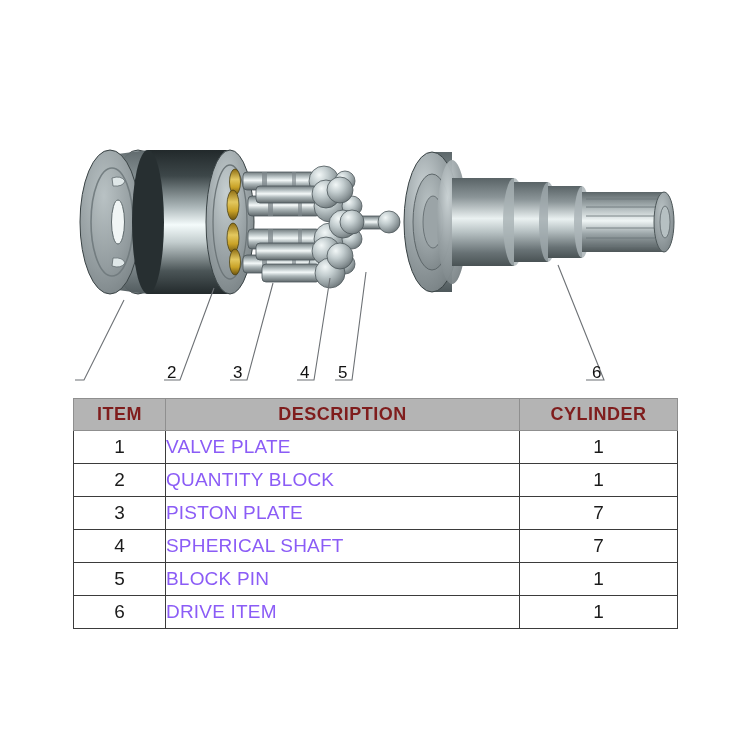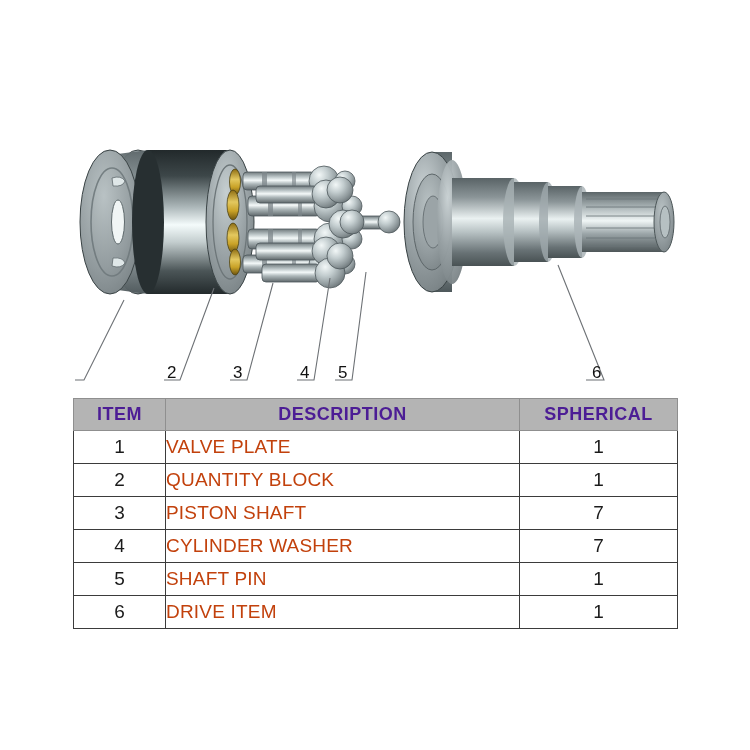--- a/index.html
+++ b/index.html
@@ -51,21 +51,21 @@
   }
   table.parts-table th,
   table.parts-table td {
     border: 1px solid #3b3b3b;
     padding: 0;
     height: 32px;
     vertical-align: middle;
   }
   table.parts-table thead th {
     background: #b4b4b4;
-    color: #4c1d95;
+    color: #7f1d1d;
     font-weight: bold;
     font-size: 18px;
     letter-spacing: 0.5px;
     text-align: center;
     border: 1px solid #8f8f8f;
     height: 31px;
   }
   col.col-item { width: 92px; }
   col.col-desc { width: 354px; }
   col.col-qty  { width: 158px; }
@@ -73,21 +73,21 @@
   td.cell-item {
     text-align: center;
     font-size: 19px;
     color: #1b1b1b;
     font-weight: 400;
   }
   td.cell-desc {
     text-align: left;
     padding-left: 16px;
     font-size: 19px;
-    color: #c2410c;
+    color: #8b5cf6;
     font-weight: 400;
     letter-spacing: 0.2px;
   }
   td.cell-qty {
     text-align: center;
     font-size: 19px;
     color: #1b1b1b;
     font-weight: 400;
   }
 
@@ -317,47 +317,47 @@
     <table class="parts-table">
       <colgroup>
         <col class="col-item">
         <col class="col-desc">
         <col class="col-qty">
       </colgroup>
       <thead>
         <tr>
           <th>ITEM</th>
           <th>DESCRIPTION</th>
-          <th>SPHERICAL</th>
+          <th>CYLINDER</th>
         </tr>
       </thead>
       <tbody id="parts-table-body">
           <tr>
             <td class="cell-item">1</td>
             <td class="cell-desc">VALVE PLATE</td>
             <td class="cell-qty">1</td>
           </tr>
           <tr>
             <td class="cell-item">2</td>
             <td class="cell-desc">QUANTITY BLOCK</td>
             <td class="cell-qty">1</td>
           </tr>
           <tr>
             <td class="cell-item">3</td>
-            <td class="cell-desc">PISTON SHAFT</td>
+            <td class="cell-desc">PISTON PLATE</td>
             <td class="cell-qty">7</td>
           </tr>
           <tr>
             <td class="cell-item">4</td>
-            <td class="cell-desc">CYLINDER WASHER</td>
+            <td class="cell-desc">SPHERICAL SHAFT</td>
             <td class="cell-qty">7</td>
           </tr>
           <tr>
             <td class="cell-item">5</td>
-            <td class="cell-desc">SHAFT PIN</td>
+            <td class="cell-desc">BLOCK PIN</td>
             <td class="cell-qty">1</td>
           </tr>
           <tr>
             <td class="cell-item">6</td>
             <td class="cell-desc">DRIVE ITEM</td>
             <td class="cell-qty">1</td>
           </tr>
         </tbody>
     </table>
   </div>

